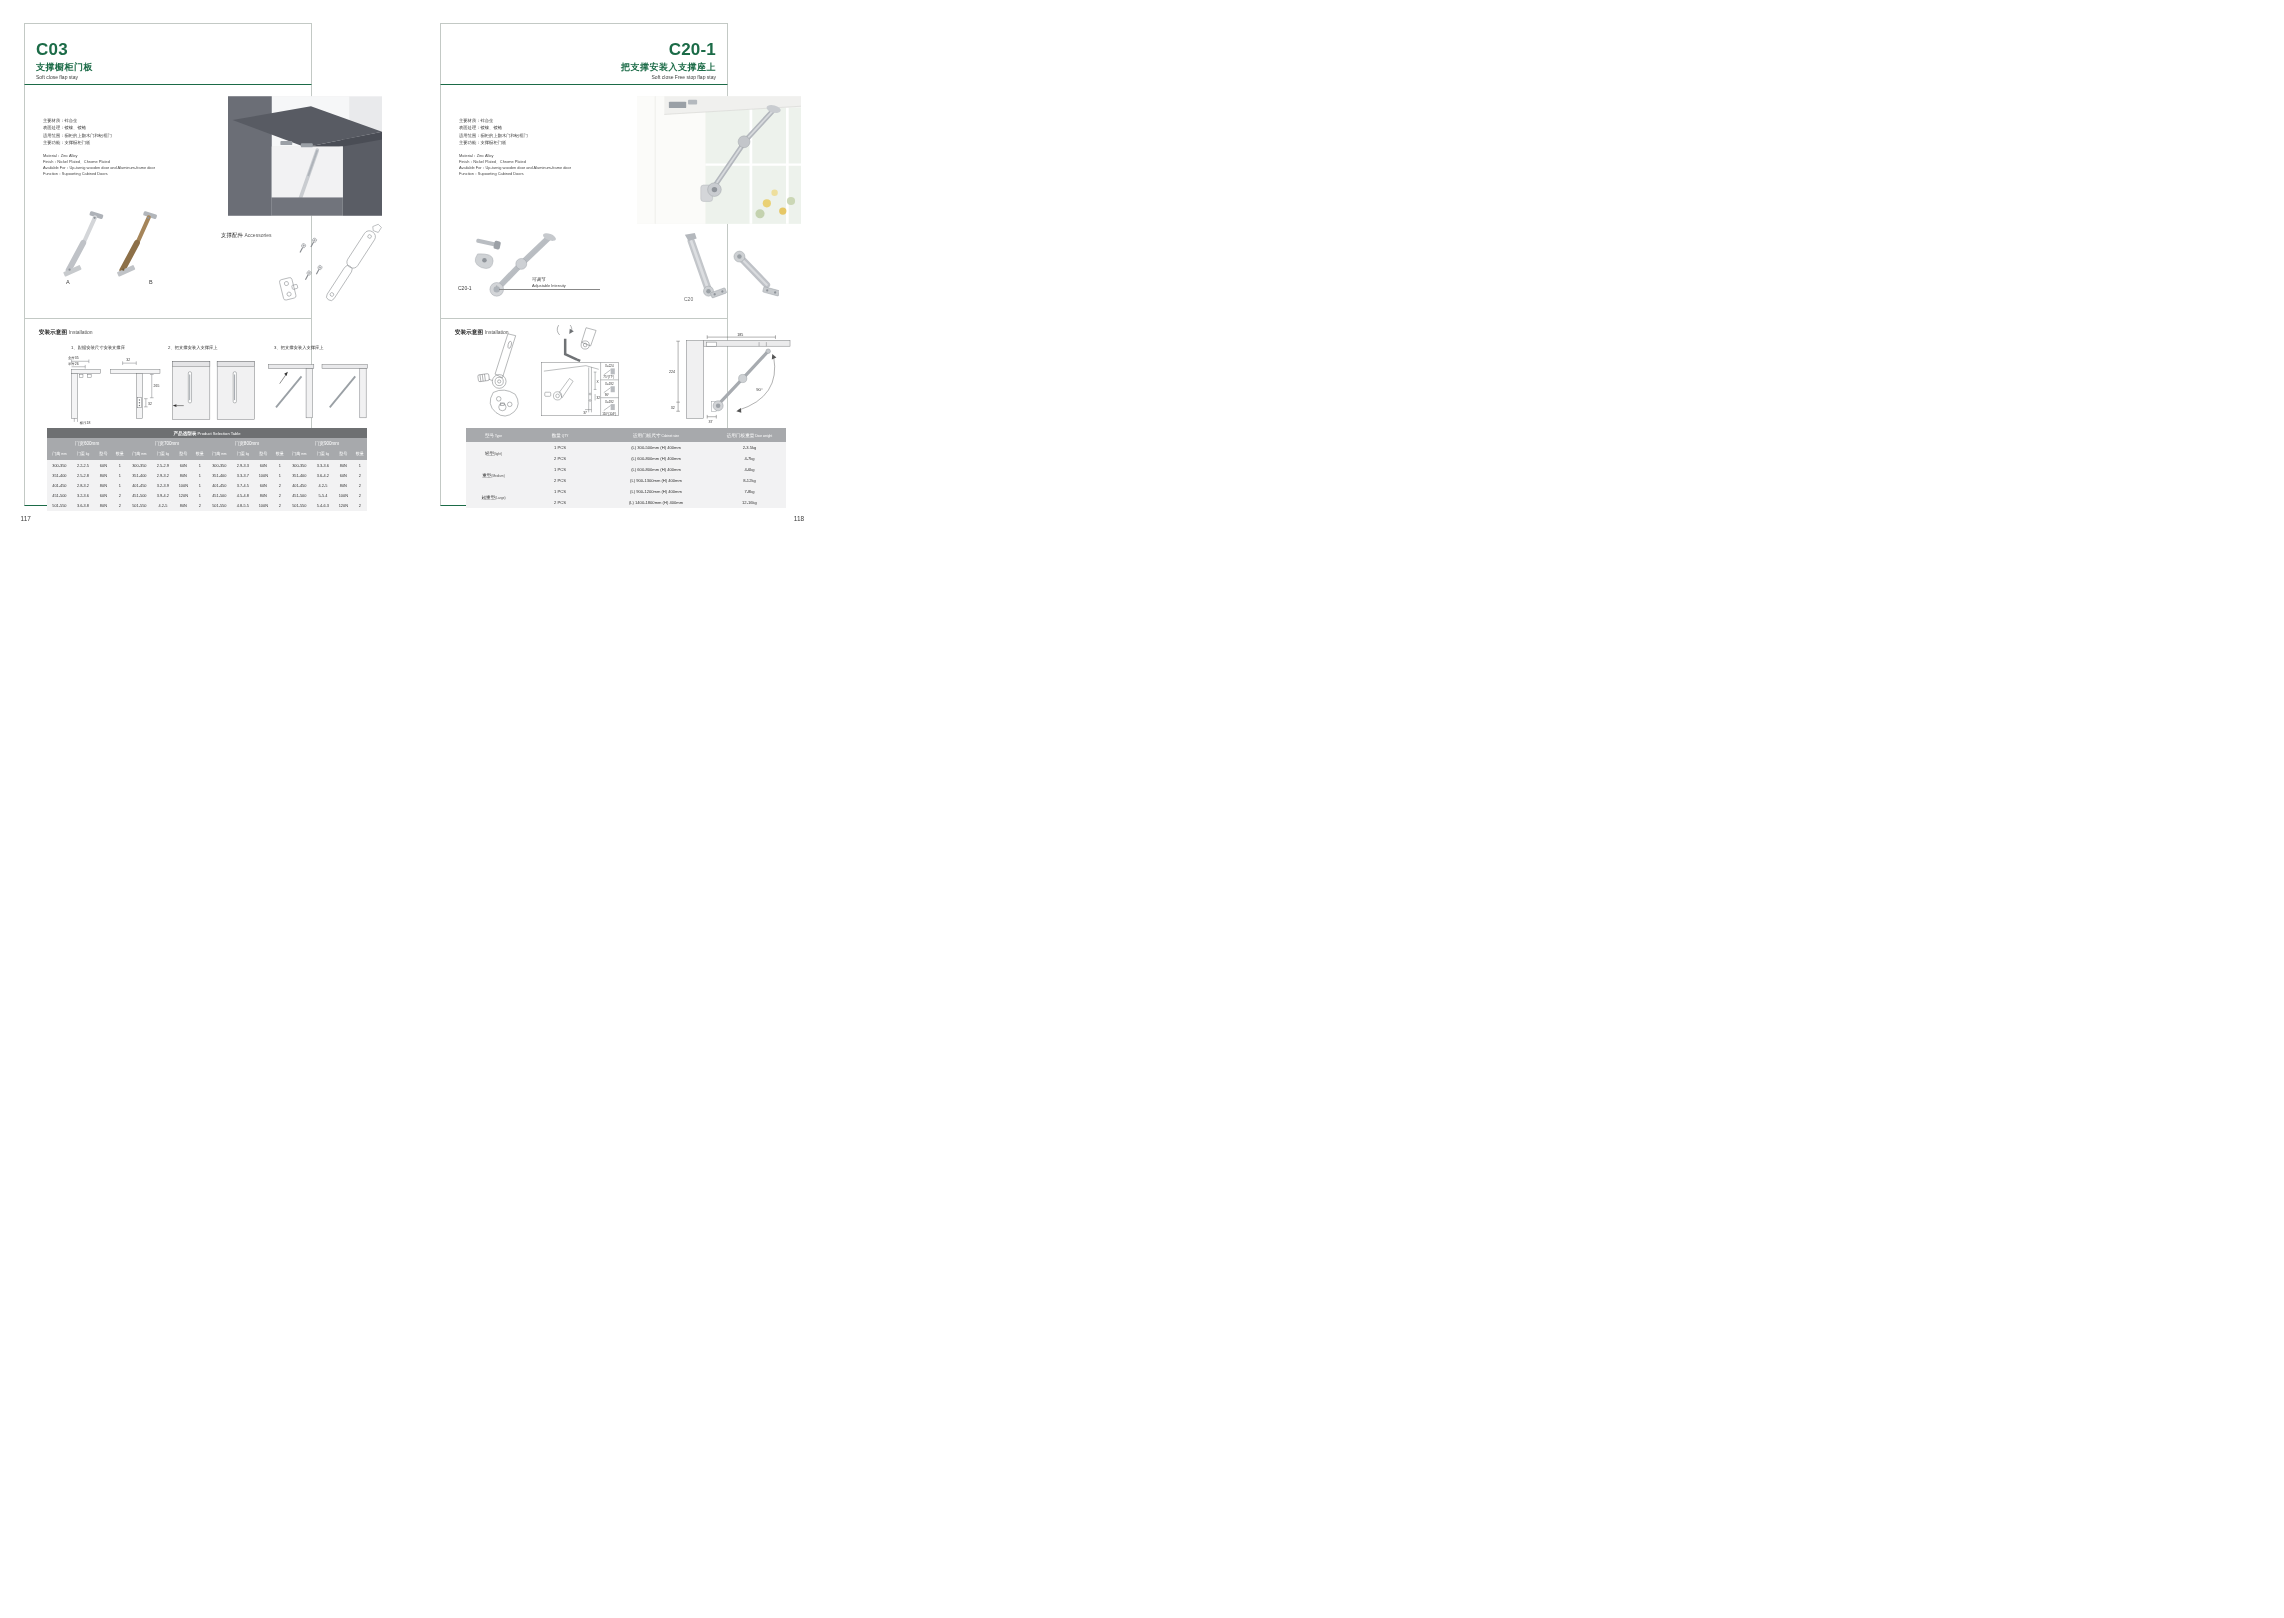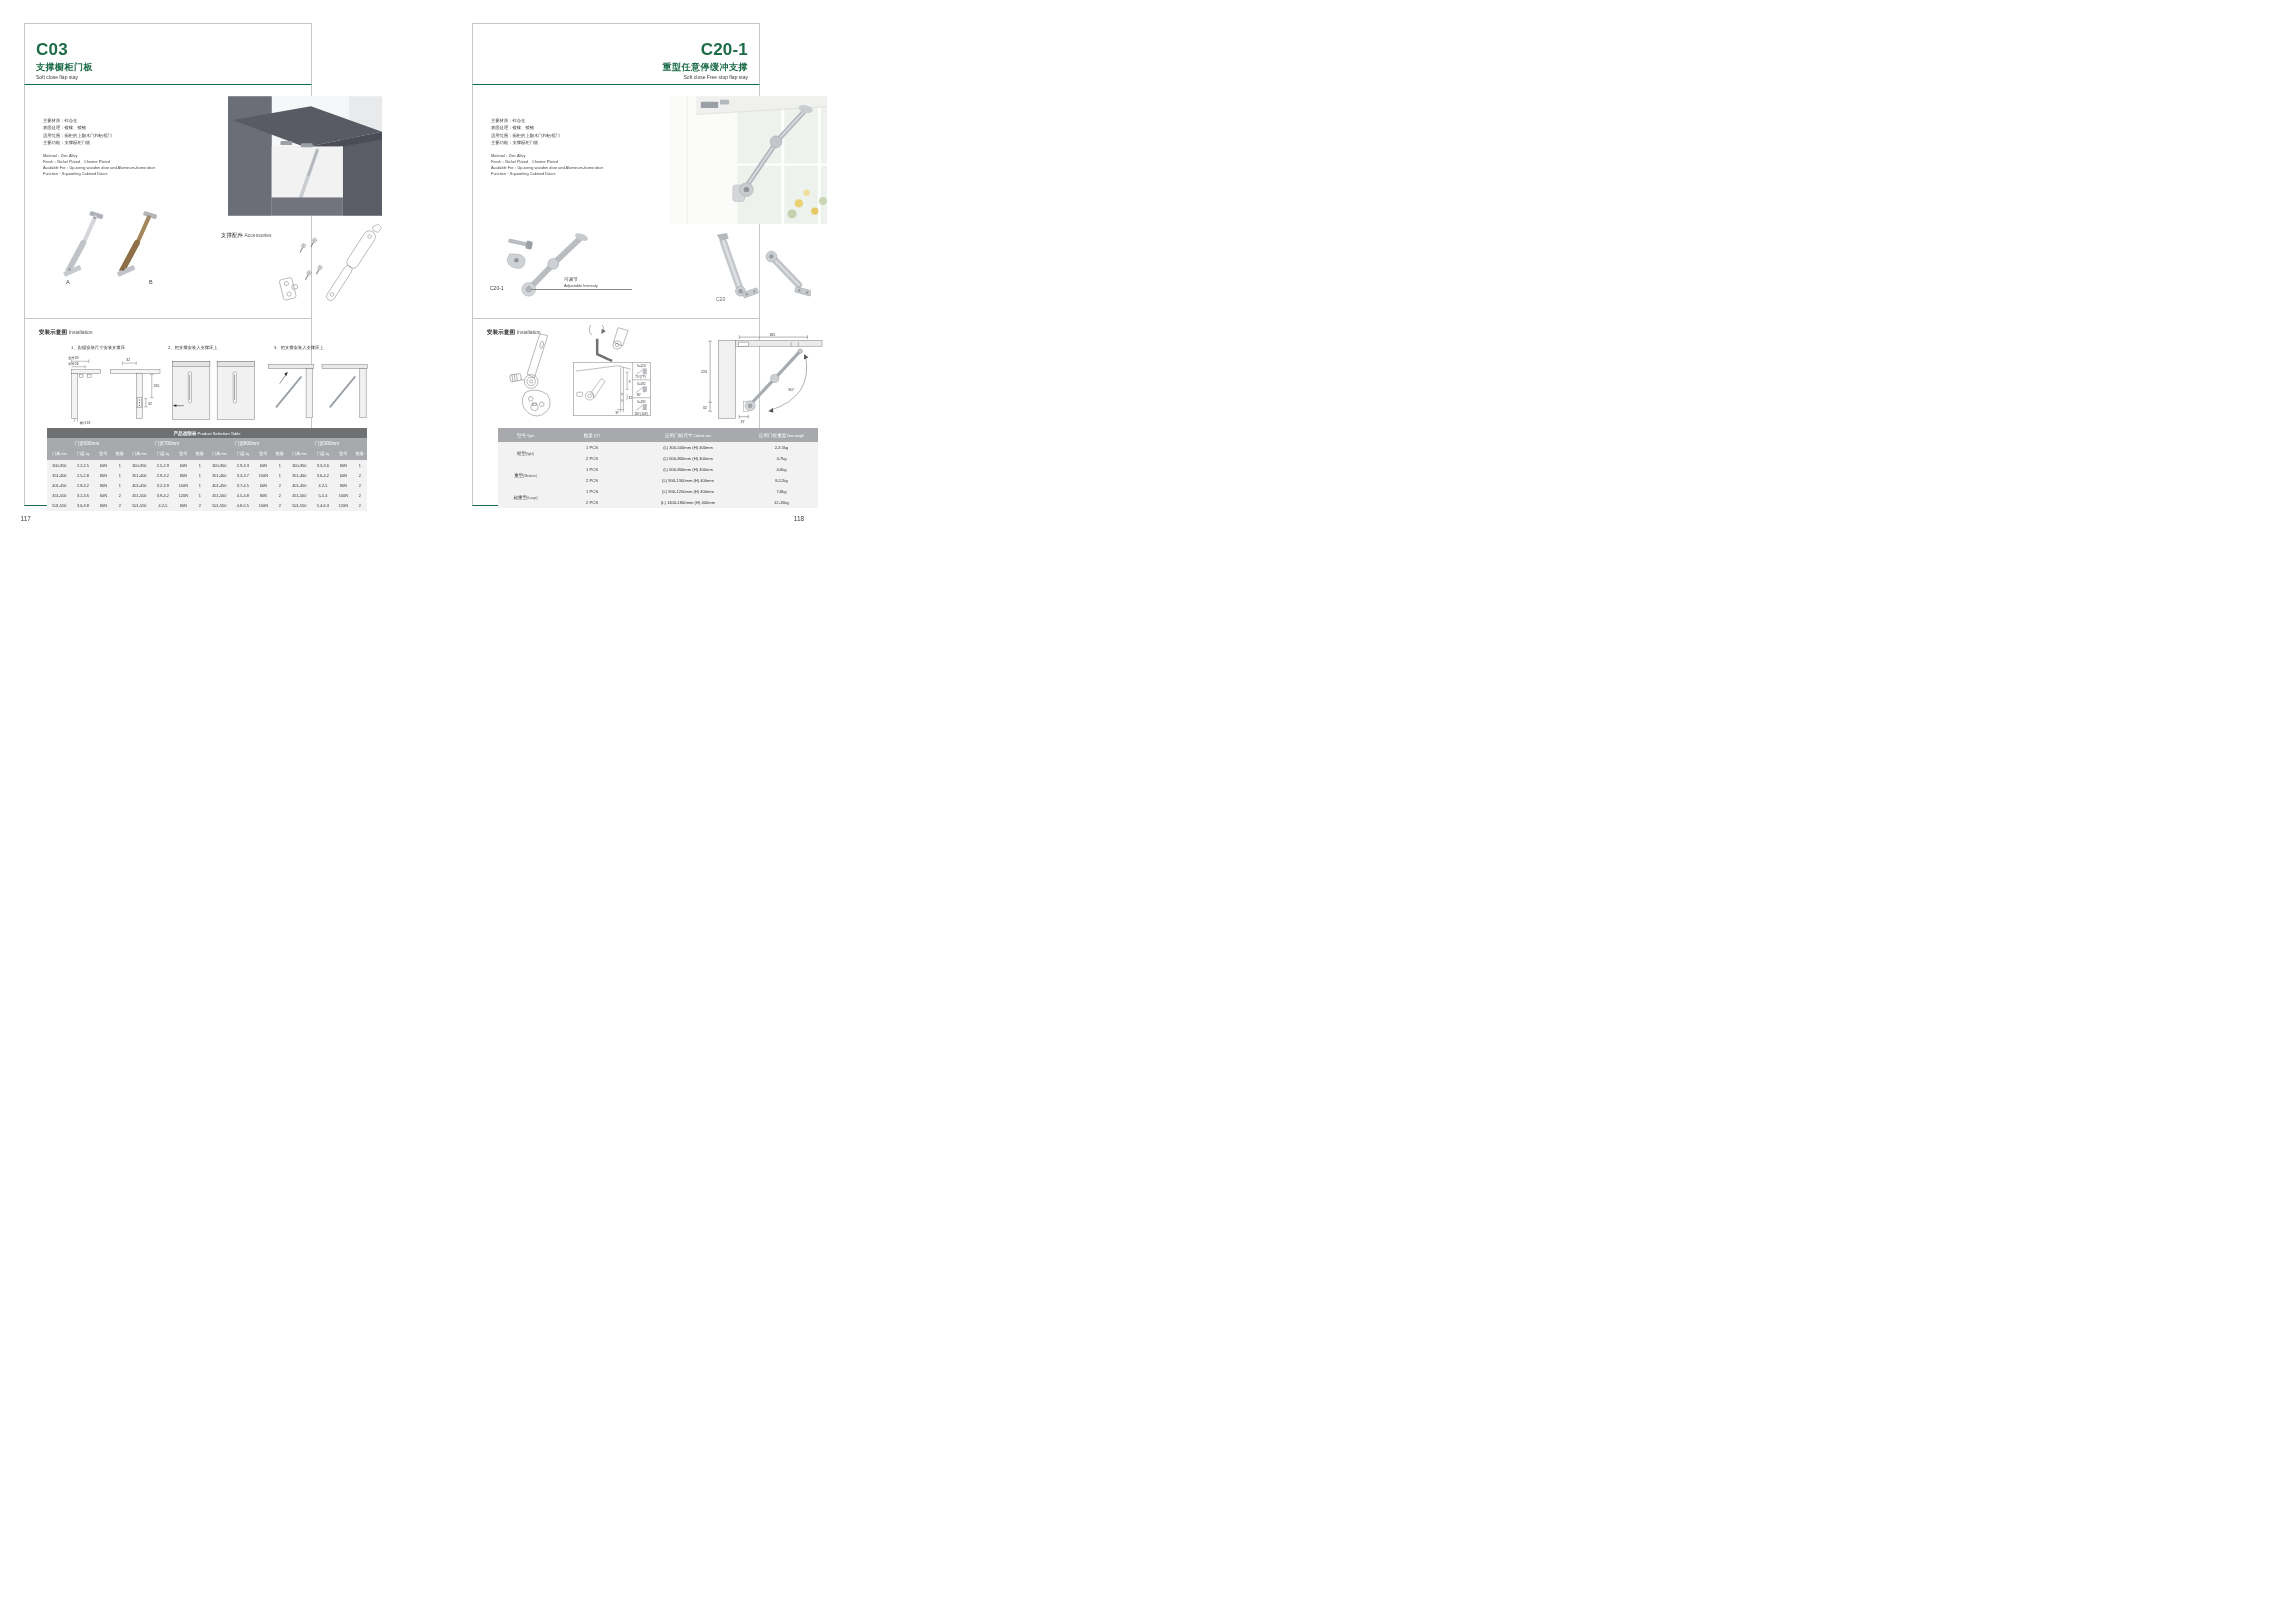--- a/index.html
+++ b/index.html
@@ -365,24 +365,24 @@
               <td class="lt-cell">501-550</td>
               <td class="lt-cell">5.4-6.3</td>
               <td class="lt-cell">120N</td>
               <td class="lt-cell">2</td>
             </tr>
           </tbody>
         </table>
     </div>
   </section>
 
-  <section class="page" style="left:440px;margin-left:32px;">
+  <section class="page" style="left:440px;">
     <div class="box box-hdr hdr-right">
       <div class="code">C20-1</div>
-      <div class="t-cn">重型任意停缓冲支撑</div>
+      <div class="t-cn">把支撑安装入支撑座上</div>
       <div class="t-en">Soft close Free stop flap stay</div>
     </div>
 
     <div class="box box-content">
       <div class="specs">
         <div class="cn">
           <div>主要材质：锌合金</div>
           <div>表面处理：镀镍、镀铬</div>
           <div>适用范围：橱柜的上翻木门和铝框门</div>
           <div>主要功能：支撑橱柜门板</div>

